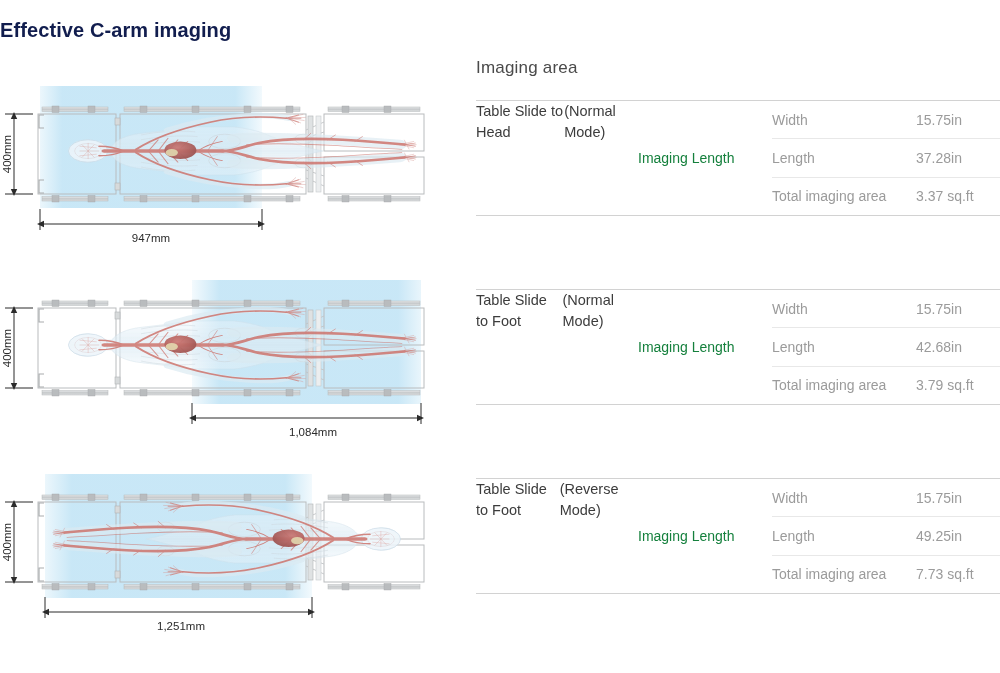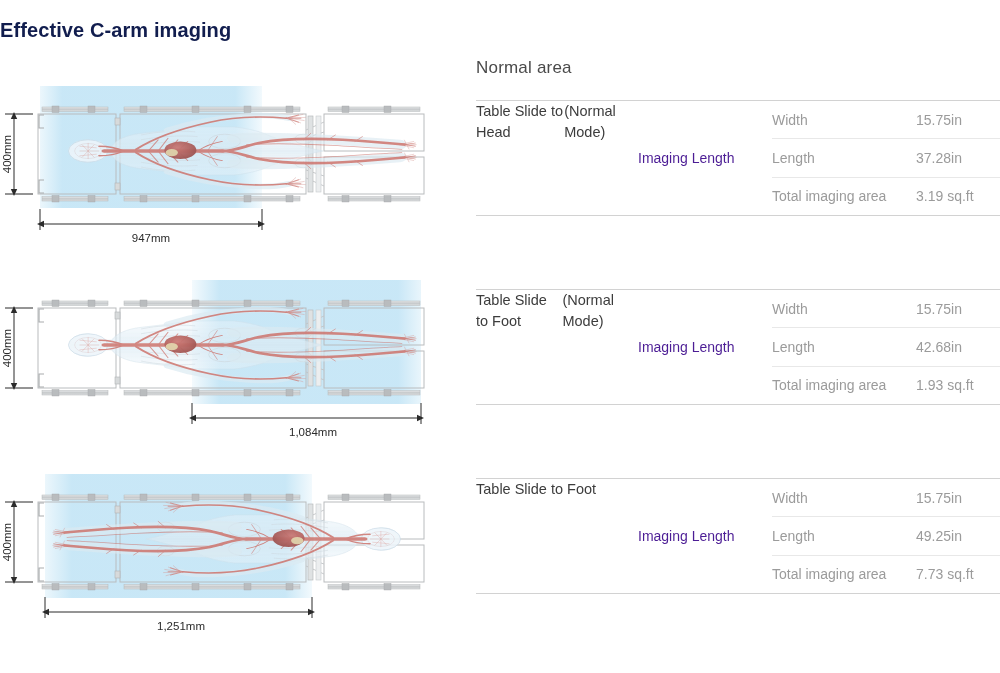--- a/index.html
+++ b/index.html
@@ -48,21 +48,21 @@
   }
   .spec-mode{
     width:162px;flex:none;
     display:flex;align-items:flex-start;
     font-size:14.5px;color:#3c3c3c;line-height:1.45;
     padding-right:6px;box-sizing:border-box;
   }
   .spec-measure{
     width:134px;flex:none;
     display:flex;align-items:center;
-    font-size:14px;color:#4c1d95;
+    font-size:14px;color:#15803d;
   }
   .spec-values{flex:1;display:flex;flex-direction:column;}
   .spec-kv{
     flex:1;display:flex;align-items:center;
     border-top:1px solid #e8e8e8;
   }
   .spec-kv:first-child{border-top:none;}
   .spec-k{
     width:144px;flex:none;
     font-size:14px;color:#9b9b9b;
@@ -359,42 +359,42 @@
           <path d="M42,146 l7,-3.2 v6.4 z" fill="#2b2b2b" stroke="none"></path>
           <path d="M315,146 l-7,-3.2 v6.4 z" fill="#2b2b2b" stroke="none"></path>
         </g>
         <text class="dim-label" x="181" y="164" text-anchor="middle">1,251mm</text>
       </svg>
     </div>
   </div>
 
   <div class="specs">
 
-    <div class="specs-title">Normal area</div>
+    <div class="specs-title">Imaging area</div>
 
     <div class="spec-block">
       <div class="spec-row">
         <div class="spec-mode">
           <span>Table Slide to Head</span>
         <br>
             <span>(Normal Mode)</span>
           </div>
         <div class="spec-measure">Imaging Length</div>
         <div class="spec-values">
           <div class="spec-kv">
             <div class="spec-k">Width</div>
             <div class="spec-v">15.75in</div>
           </div>
           <div class="spec-kv">
             <div class="spec-k">Length</div>
             <div class="spec-v">37.28in</div>
           </div>
           <div class="spec-kv">
             <div class="spec-k">Total imaging area</div>
-            <div class="spec-v">3.19 sq.ft</div>
+            <div class="spec-v">3.37 sq.ft</div>
           </div>
         </div>
       </div>
     </div>
 
     <div class="spec-gap"></div>
 
     <div class="spec-block">
       <div class="spec-row">
         <div class="spec-mode">
@@ -407,33 +407,34 @@
           <div class="spec-kv">
             <div class="spec-k">Width</div>
             <div class="spec-v">15.75in</div>
           </div>
           <div class="spec-kv">
             <div class="spec-k">Length</div>
             <div class="spec-v">42.68in</div>
           </div>
           <div class="spec-kv">
             <div class="spec-k">Total imaging area</div>
-            <div class="spec-v">1.93 sq.ft</div>
+            <div class="spec-v">3.79 sq.ft</div>
           </div>
         </div>
       </div>
     </div>
 
     <div class="spec-gap-2"></div>
 
     <div class="spec-block">
       <div class="spec-row">
         <div class="spec-mode">
           <span>Table Slide to Foot</span>
         <br>
+            <span>(Reverse Mode)</span>
           </div>
         <div class="spec-measure">Imaging Length</div>
         <div class="spec-values">
           <div class="spec-kv">
             <div class="spec-k">Width</div>
             <div class="spec-v">15.75in</div>
           </div>
           <div class="spec-kv">
             <div class="spec-k">Length</div>
             <div class="spec-v">49.25in</div>

